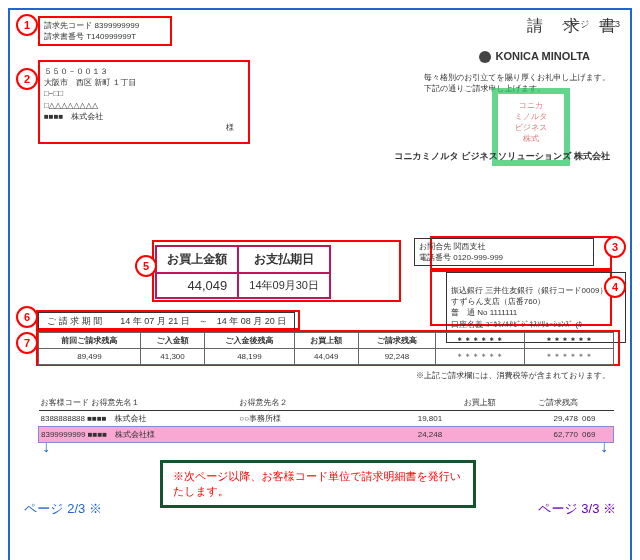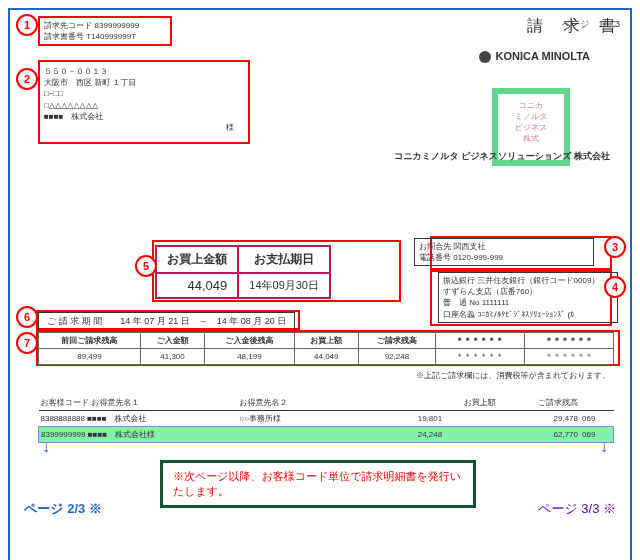--- a/index.html
+++ b/index.html
@@ -11,32 +11,32 @@
 .km-logo{position:absolute;top:40px;right:40px;font-size:11px;font-weight:bold}
 .km-logo::before{content:"";display:inline-block;width:12px;height:12px;border-radius:50%;background:#444;margin-right:4px;vertical-align:middle}
 .greeting{position:absolute;top:62px;right:20px;font-size:8px;text-align:left;line-height:1.4}
 .seal{position:absolute;top:78px;right:60px;width:54px;height:54px;border:6px solid #22c55e;color:#c44;font-size:8px;text-align:center;padding:6px;opacity:0.7}
 .company{position:absolute;top:140px;right:20px;font-size:9px;font-weight:bold}
 table{border-collapse:collapse}
 .maintbl{position:absolute;top:235px;left:145px}
 .maintbl td,.maintbl th{border:2px solid #be185d;padding:4px 10px;font-size:11px;text-align:center}
 .maintbl th{font-size:12px}
 .contact{position:absolute;top:228px;right:36px;font-size:8px;line-height:1.4;border:1px solid #333;padding:2px 4px;width:170px}
-.bank{position:absolute;top:262px;right:12px;font-size:8px;line-height:1.4;border:1px solid #333;padding:2px 4px;width:170px}
+.bank{position:absolute;top:262px;right:4px;font-size:8px;line-height:1.4;border:1px solid #333;padding:12px 4px;width:170px}
 .period{position:absolute;top:302px;left:28px;font-size:9px;border:1px solid #333;padding:2px 8px}
 .summarytbl{position:absolute;top:322px;left:28px;width:576px}
 .summarytbl td,.summarytbl th{border:1px solid #666;padding:2px 4px;font-size:8px;text-align:center}
 .note{position:absolute;top:360px;right:20px;font-size:8px}
 .custtbl{position:absolute;top:385px;left:28px;width:576px}
 .custtbl th{border-bottom:1px solid #333;font-size:8px;padding:2px;text-align:left;font-weight:normal}
 .custtbl td{font-size:8px;padding:2px;border-bottom:1px dotted #999}
-.custtbl .hl{background:#86efac;border:1px solid #88d}
+.custtbl .hl{background:#f9a8d4;border:1px solid #88d}
 .arrow-l{position:absolute;top:428px;left:32px;color:#26c;font-size:16px}
 .arrow-r{position:absolute;top:428px;right:22px;color:#26c;font-size:16px}
-.pglink-l{position:absolute;top:490px;left:14px;color:#26c;font-weight:bold;font-size:13px}
+.pglink-l{position:absolute;top:490px;left:14px;color:#26c;font-weight:normal;font-size:13px}
 .pglink-r{position:absolute;top:490px;right:14px;color:#60b;font-weight:normal;font-size:13px}
 .rednote{position:absolute;top:450px;left:150px;border:3px solid #14532d;color:red;padding:6px 10px;font-size:11px;width:290px}
 </style>
 </head>
 <body>
 
 <div class="outer">
 
 <div class="callout" style="top:4px;left:6px">1</div>
 <div class="redbox" style="top:6px;left:28px;width:130px;height:26px">
@@ -53,20 +53,24 @@
 <div class="redbox" style="top:50px;left:28px;width:200px;height:72px;padding:4px;font-size:8px;line-height:1.4">
   <div>５５０－００１３</div>
   <div>大阪市　西区  新町  １丁目</div>
   <div>□−□□</div>
   <div>□△△△△△△△△</div>
   <div>■■■■　株式会社</div>
   <div style="text-align:right;padding-right:10px">様</div>
 </div>
 
 <div class="km-logo">KONICA MINOLTA</div>
+<div class="greeting">
+  <div>毎々格別のお引立てを賜り厚くお礼申し上げます。</div>
+  <div>下記の通りご請求申し上げます。</div>
+</div>
 <div class="seal">コニカ<br>ミノルタ<br>ビジネス<br>株式</div>
 <div class="company">コニカミノルタ ビジネスソリューションズ 株式会社</div>
 
 <div class="callout" style="top:245px;left:125px">5</div>
 <div class="redbox" style="top:230px;left:142px;width:245px;height:58px"></div>
 <table class="maintbl">
   <tbody>
         <tr>
           <th>お買上金額</th>
           <th>お支払期日</th>

